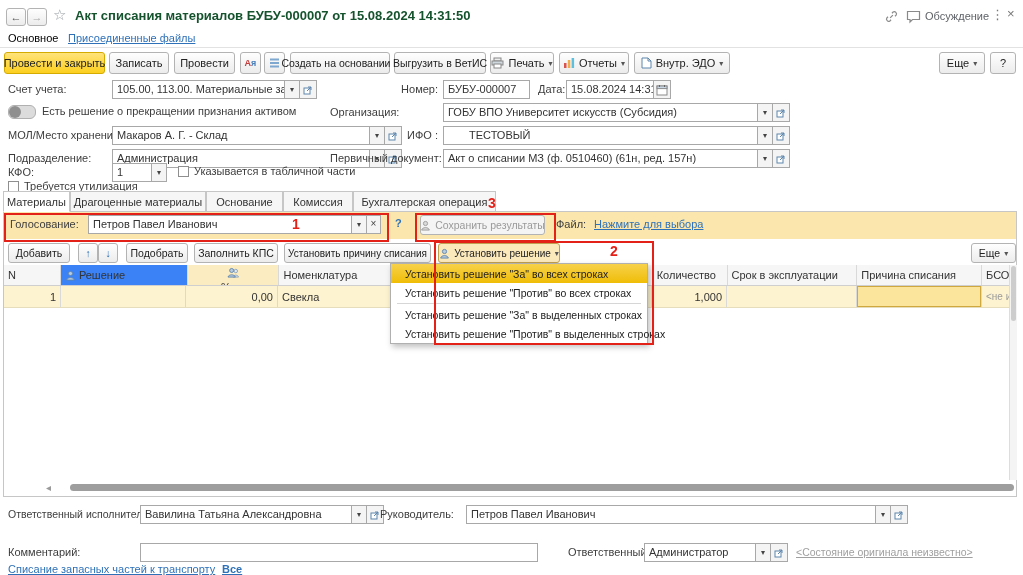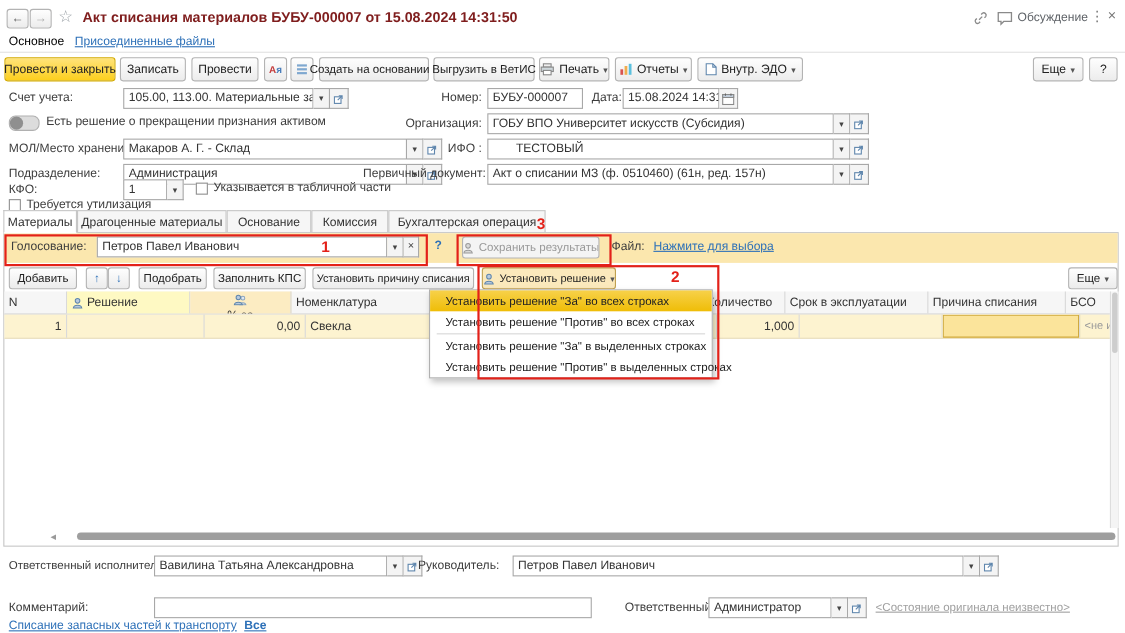--- a/index.html
+++ b/index.html
@@ -42,21 +42,21 @@
 
 <div id="app">
 
   <div class="btn" style="left:6px;top:8px;width:20px;height:18px;padding:0;">
       <span style="color:#555;">←</span>
     </div>
   <div class="btn" style="left:27px;top:8px;width:20px;height:18px;padding:0;">
       <span style="color:#a8a8a8;">→</span>
     </div>
   <div class="abs" style="left:53px;top:6px;font-size:15px;color:#9aa0a6;">☆</div>
-  <div class="abs" style="left:75px;top:8px;font-size:13px;font-weight:bold;color:#7f1d1d;">Акт списания материалов БУБУ-000007 от 15.08.2024 14:31:50</div>
+  <div class="abs" style="left:75px;top:8px;font-size:13px;font-weight:bold;color:#14532d;">Акт списания материалов БУБУ-000007 от 15.08.2024 14:31:50</div>
 
   <div class="abs ico" style="left:884px;top:9px;">
     <svg width="15" height="15" viewBox="0 0 16 16">
         <path d="M6.5 9.5l3-3" stroke="#8a8a8a" stroke-width="1.3" fill="none"></path>
         <path d="M8.5 4.5l1.2-1.2a2.3 2.3 0 0 1 3.2 3.2L11.7 7.7" stroke="#8a8a8a" stroke-width="1.3" fill="none"></path>
         <path d="M7.5 11.5l-1.2 1.2a2.3 2.3 0 0 1-3.2-3.2L4.3 8.3" stroke="#8a8a8a" stroke-width="1.3" fill="none"></path>
       </svg>
   </div>
   <div class="abs ico" style="left:906px;top:10px;">
     <svg width="15" height="14" viewBox="0 0 15 14">
@@ -186,21 +186,21 @@
   <div class="lbl" style="left:538px;top:83px;">Дата:</div>
   <div class="fld" style="left:566px;top:80px;width:88px;">15.08.2024 14:31:50</div>
   <div class="ob" style="left:654px;top:80px;">
       <svg width="12" height="12" viewBox="0 0 12 12">
         <rect x="1" y="2" width="10" height="9" fill="#fff" stroke="#8a8a8a"></rect>
         <rect x="1" y="2" width="10" height="2.6" fill="#c9d6e4" stroke="#8a8a8a"></rect>
         <path d="M3.5 1v2M8.5 1v2" stroke="#666"></path>
       </svg>
     </div>
 
-  <div class="lbl" style="left:330px;top:106px;width:108px;text-align:right;">Организация:</div>
+  <div class="lbl" style="left:330px;top:106px;width:108px;text-align:left;">Организация:</div>
   <div class="fld" style="left:443px;top:103px;width:315px;">ГОБУ ВПО Университет искусств (Субсидия)</div>
   <div class="dd" style="left:758px;top:103px;">▾</div>
   <div class="ob" style="left:773px;top:103px;">
       <svg width="10" height="10" viewBox="0 0 10 10">
         <rect x="1" y="3" width="6" height="6" fill="#fff" stroke="#5f86ad"></rect>
         <path d="M4 6l4-4M5 2h3v3" fill="none" stroke="#5f86ad"></path>
       </svg>
     </div>
 
   <div class="lbl" style="left:330px;top:129px;width:108px;text-align:right;">ИФО :</div>
@@ -281,21 +281,21 @@
       <span>Еще</span>
       <span style="font-size:8px;color:#555;">▾</span>
     </div>
 
   <div class="abs" style="left:4px;top:265px;width:1005px;">
 
     <div style="display:flex;height:20px;background:#f6f6f6;border-bottom:1px solid #cfcfcf;color:#333;">
       <div class="cell" style="width:57px;">
           <span>N</span>
         </div>
-      <div class="cell" style="width:112px;background:#fef9c3;">
+      <div class="cell" style="width:127px;background:#3b82f6;">
         <span class="ico">
             <svg width="11" height="11" viewBox="0 0 12 12">
               <circle cx="6" cy="3.8" r="2.3" fill="#b8cade" stroke="#5f86ad"></circle>
               <path d="M1.8 11c.7-3.6 7.7-3.6 8.4 0z" fill="#b8cade" stroke="#5f86ad"></path>
             </svg>
           </span>
         <span>Решение</span>
       </div>
       <div class="cell" style="width:92px;background:#fcecc2;flex-direction:column;">
         <span class="ico">

